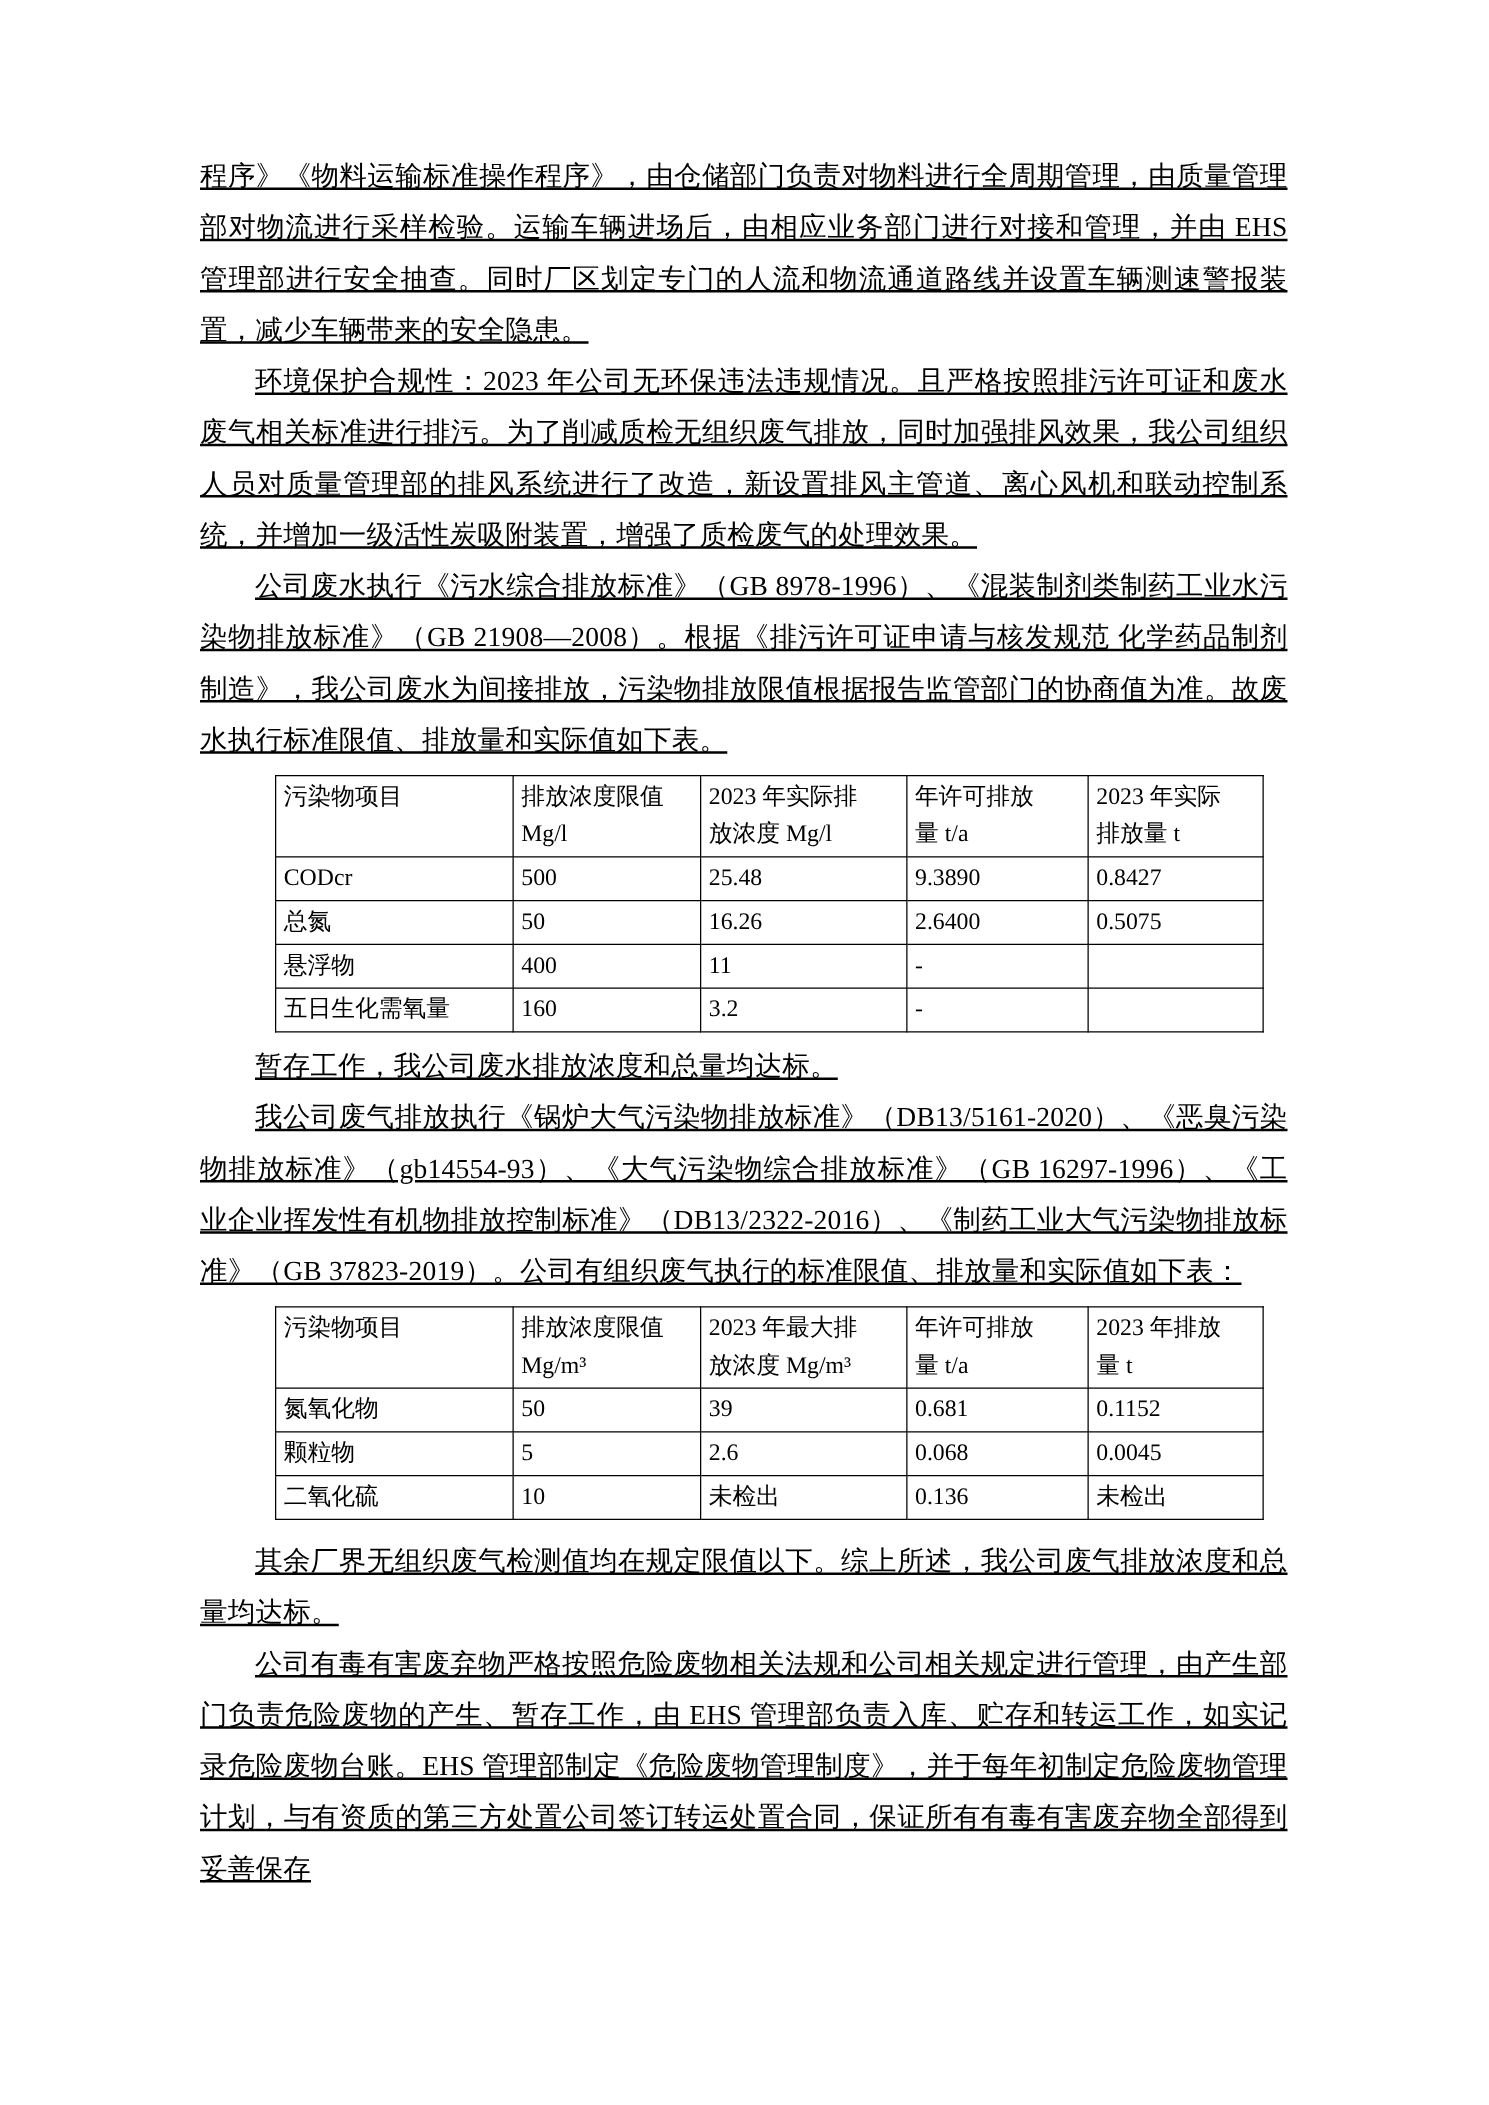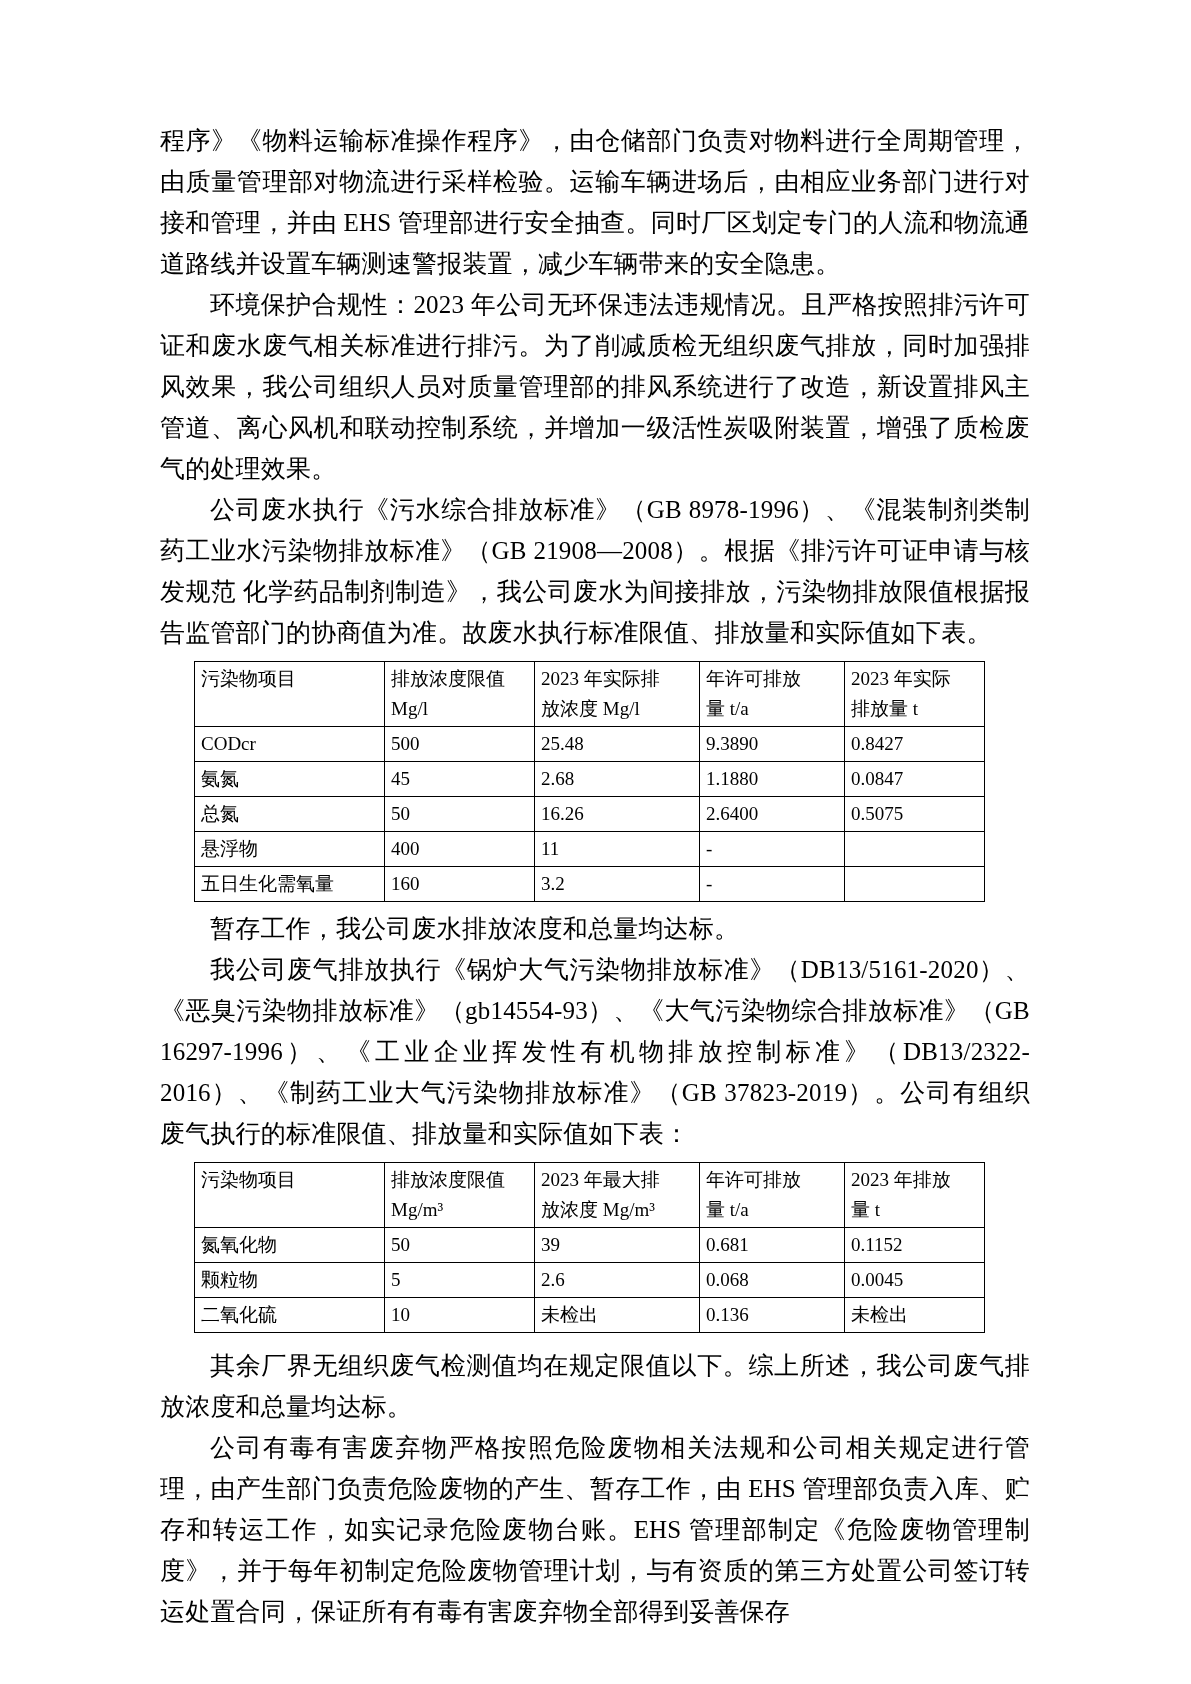--- a/index.html
+++ b/index.html
@@ -18,32 +18,33 @@
     width: 1191px;
     min-height: 1684px;
     box-sizing: border-box;
     padding: 120px 160px 60px 160px;
   }
   .doc-body {
     width: 870px;
   }
   p.para {
     margin: 0 0 0 0;
-    font-size: 25px;
+    font-size: 22px;
     line-height: 41px;
     text-align: justify;
     text-justify: inter-ideograph;
     letter-spacing: 0.2px;
+    text-decoration: underline;
   }
   p.indent {
     text-indent: 2em;
   }
   table.data-table {
     border-collapse: collapse;
-    margin: 8px 0 6px 34px;
+    margin: 8px 0 6px 60px;
     width: 790px;
     table-layout: fixed;
     padding-left: 28px;
   }
   table.data-table td {
     border: 1px solid #000000;
     font-size: 19px;
     line-height: 30px;
     padding: 2px 6px;
     vertical-align: top;
@@ -102,27 +103,20 @@
           </td>
         </tr>
         <tr>
           <td>CODcr</td>
           <td>500</td>
           <td>25.48</td>
           <td>9.3890</td>
           <td>0.8427</td>
         </tr>
         <tr>
-          <td>氨氮</td>
-          <td>45</td>
-          <td>2.68</td>
-          <td>1.1880</td>
-          <td>0.0847</td>
-        </tr>
-        <tr>
           <td>总氮</td>
           <td>50</td>
           <td>16.26</td>
           <td>2.6400</td>
           <td>0.5075</td>
         </tr>
         <tr>
           <td>悬浮物</td>
           <td>400</td>
           <td>11</td>

